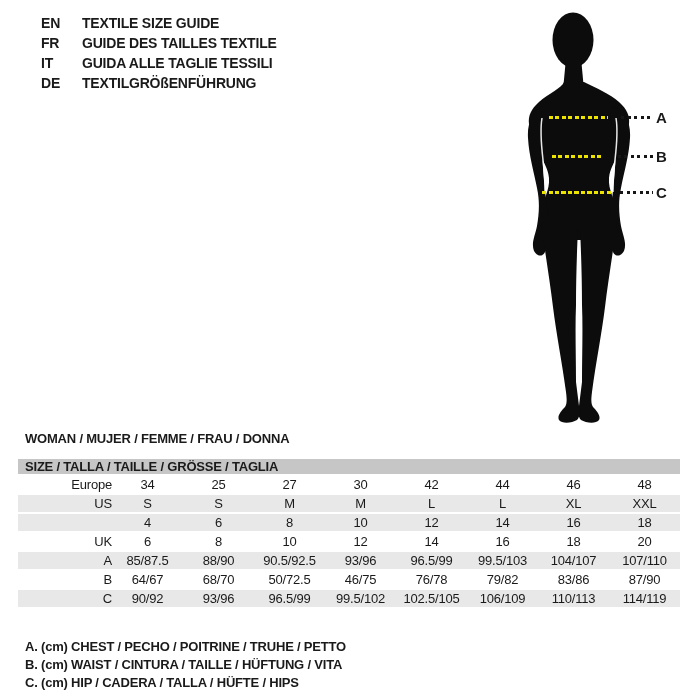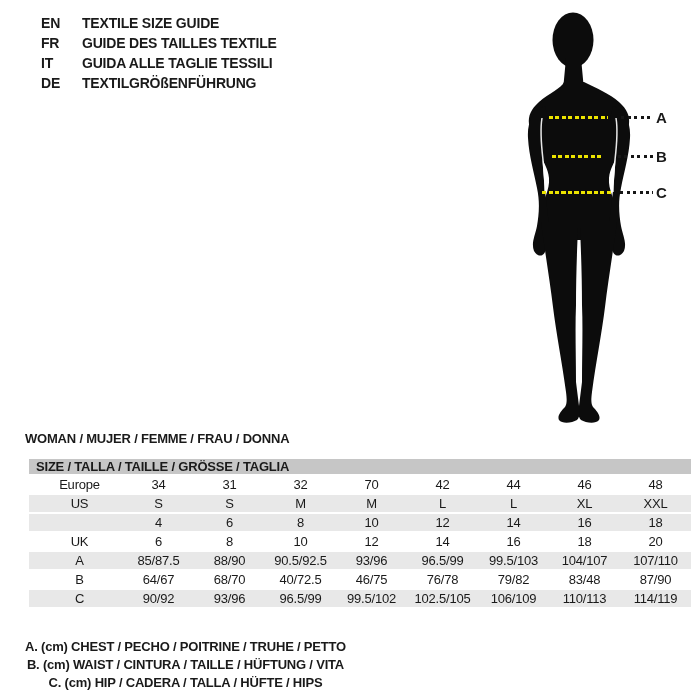--- a/index.html
+++ b/index.html
@@ -17,30 +17,30 @@
   .figure-wrap{position:absolute;left:478px;top:10px;width:200px;height:420px;}
   .figure-wrap svg{position:absolute;left:0;top:0;}
   .dash-yellow{position:absolute;height:3px;
     background:repeating-linear-gradient(90deg,var(--accent-yellow,#ece400) 0 4px,transparent 4px 6.5px);}
   .dash-black{position:absolute;height:3px;
     background:repeating-linear-gradient(90deg,var(--dash-black,#161616) 0 3px,transparent 3px 6.5px);}
   .measure-label{position:absolute;font-size:15px;font-weight:600;letter-spacing:0;}
   
   .section-heading{position:absolute;left:25px;top:431px;font-size:13px;font-weight:700;white-space:nowrap;}
   
-  .size-table{position:absolute;left:18px;top:459px;border-collapse:collapse;table-layout:fixed;width:662px;margin-left:11px;}
+  .size-table{position:absolute;left:18px;top:459px;border-collapse:collapse;table-layout:fixed;width:662px;}
   .size-table td{font-size:13px;height:17px;text-align:center;vertical-align:middle;
     border-bottom:2px solid #fff;padding:0;white-space:nowrap;overflow:hidden;}
   .size-table td.table-header-cell{background:var(--header-gray,#c6c6c6);text-align:left;
     padding-left:7px;font-weight:700;height:15px;}
   .size-table tr.shaded td{background:var(--row-gray,#e8e8e8);}
-  .size-table td.row-label{text-align:center;padding-left:7px;}
+  .size-table td.row-label{text-align:right;padding-left:7px;}
   
   .legend{position:absolute;left:25px;top:638px;}
-  .legend-line{height:18px;line-height:18px;font-size:13px;font-weight:700;white-space:nowrap;text-align:center;}
+  .legend-line{height:18px;line-height:18px;font-size:13px;font-weight:700;white-space:nowrap;}
 </style>
 </head>
 <body>
 
 <div class="page">
 
   <div class="lang-block">
     <div class="lang-row">
       <span class="lang-code">EN</span><span>TEXTILE SIZE GUIDE</span>
     </div>
@@ -154,23 +154,23 @@
         <col style="width:71px">
         <col style="width:71px">
     </colgroup>
     <tbody>
       <tr>
         <td class="table-header-cell" colspan="9">SIZE / TALLA / TAILLE / GRÖSSE / TAGLIA</td>
       </tr>
     <tr>
           <td class="row-label">Europe</td>
           <td>34</td>
-          <td>31</td>
-          <td>32</td>
-          <td>70</td>
+          <td>25</td>
+          <td>27</td>
+          <td>30</td>
           <td>42</td>
           <td>44</td>
           <td>46</td>
           <td>48</td>
         </tr>
         <tr class="shaded">
           <td class="row-label">US</td>
           <td>S</td>
           <td>S</td>
           <td>M</td>
@@ -210,25 +210,25 @@
           <td>93/96</td>
           <td>96.5/99</td>
           <td>99.5/103</td>
           <td>104/107</td>
           <td>107/110</td>
         </tr>
         <tr>
           <td class="row-label">B</td>
           <td>64/67</td>
           <td>68/70</td>
-          <td>40/72.5</td>
+          <td>50/72.5</td>
           <td>46/75</td>
           <td>76/78</td>
           <td>79/82</td>
-          <td>83/48</td>
+          <td>83/86</td>
           <td>87/90</td>
         </tr>
         <tr class="shaded">
           <td class="row-label">C</td>
           <td>90/92</td>
           <td>93/96</td>
           <td>96.5/99</td>
           <td>99.5/102</td>
           <td>102.5/105</td>
           <td>106/109</td>

